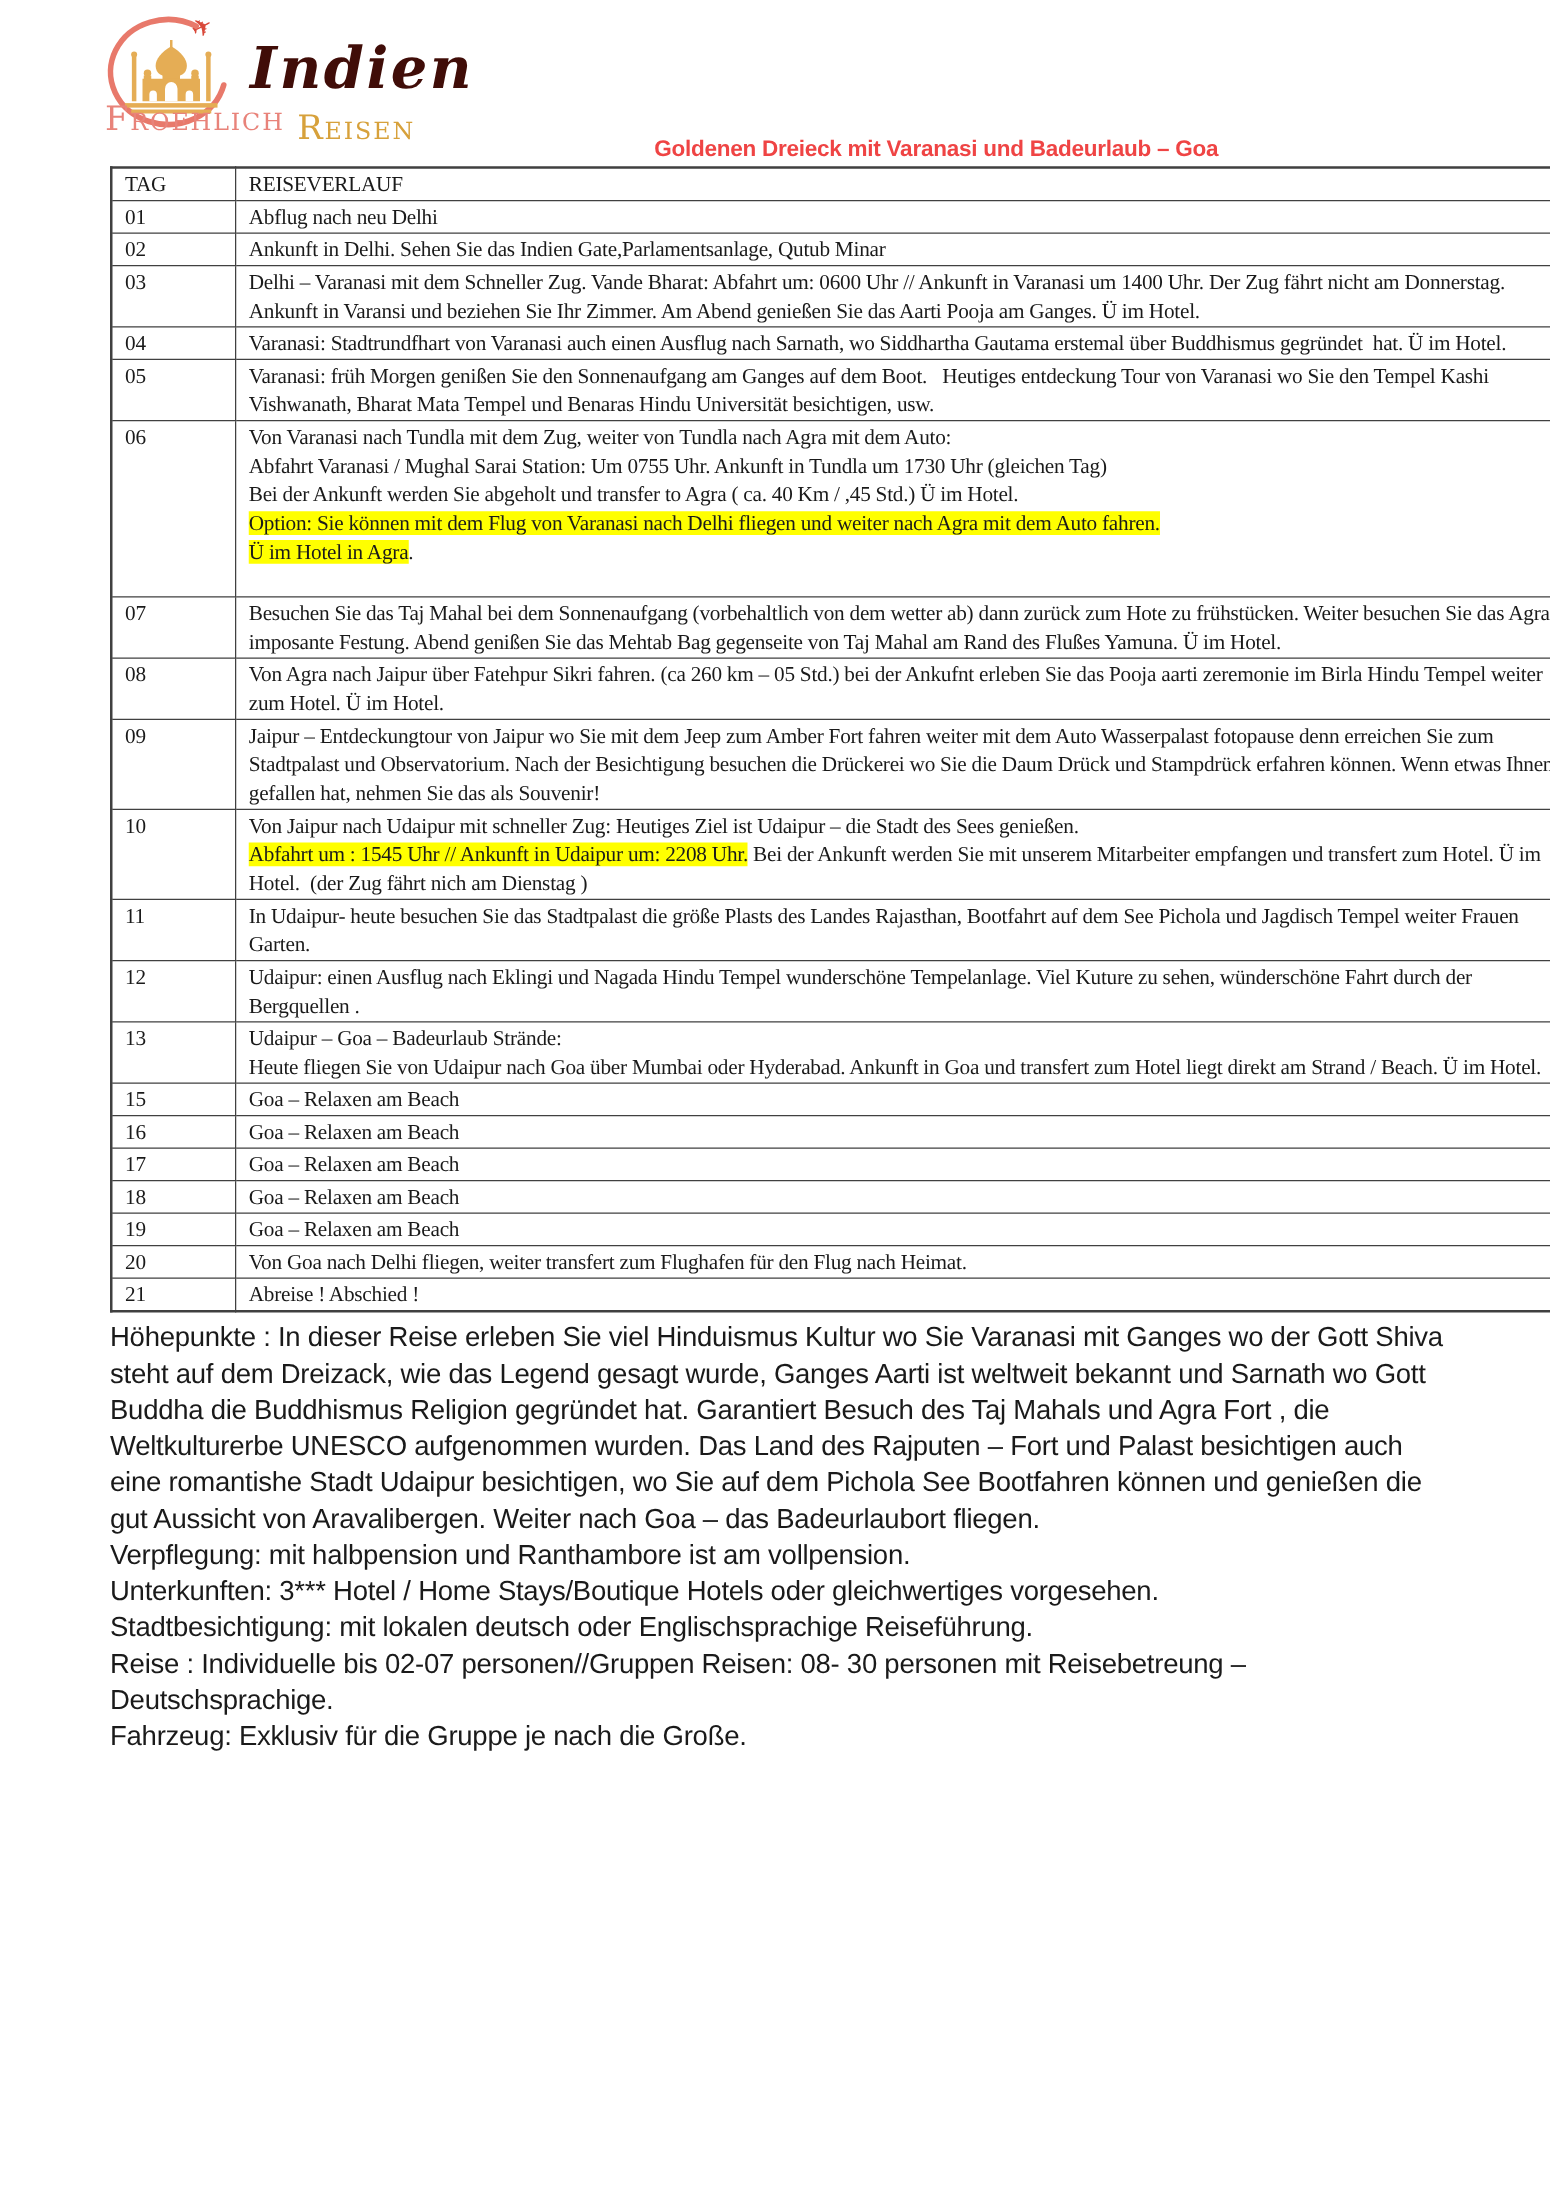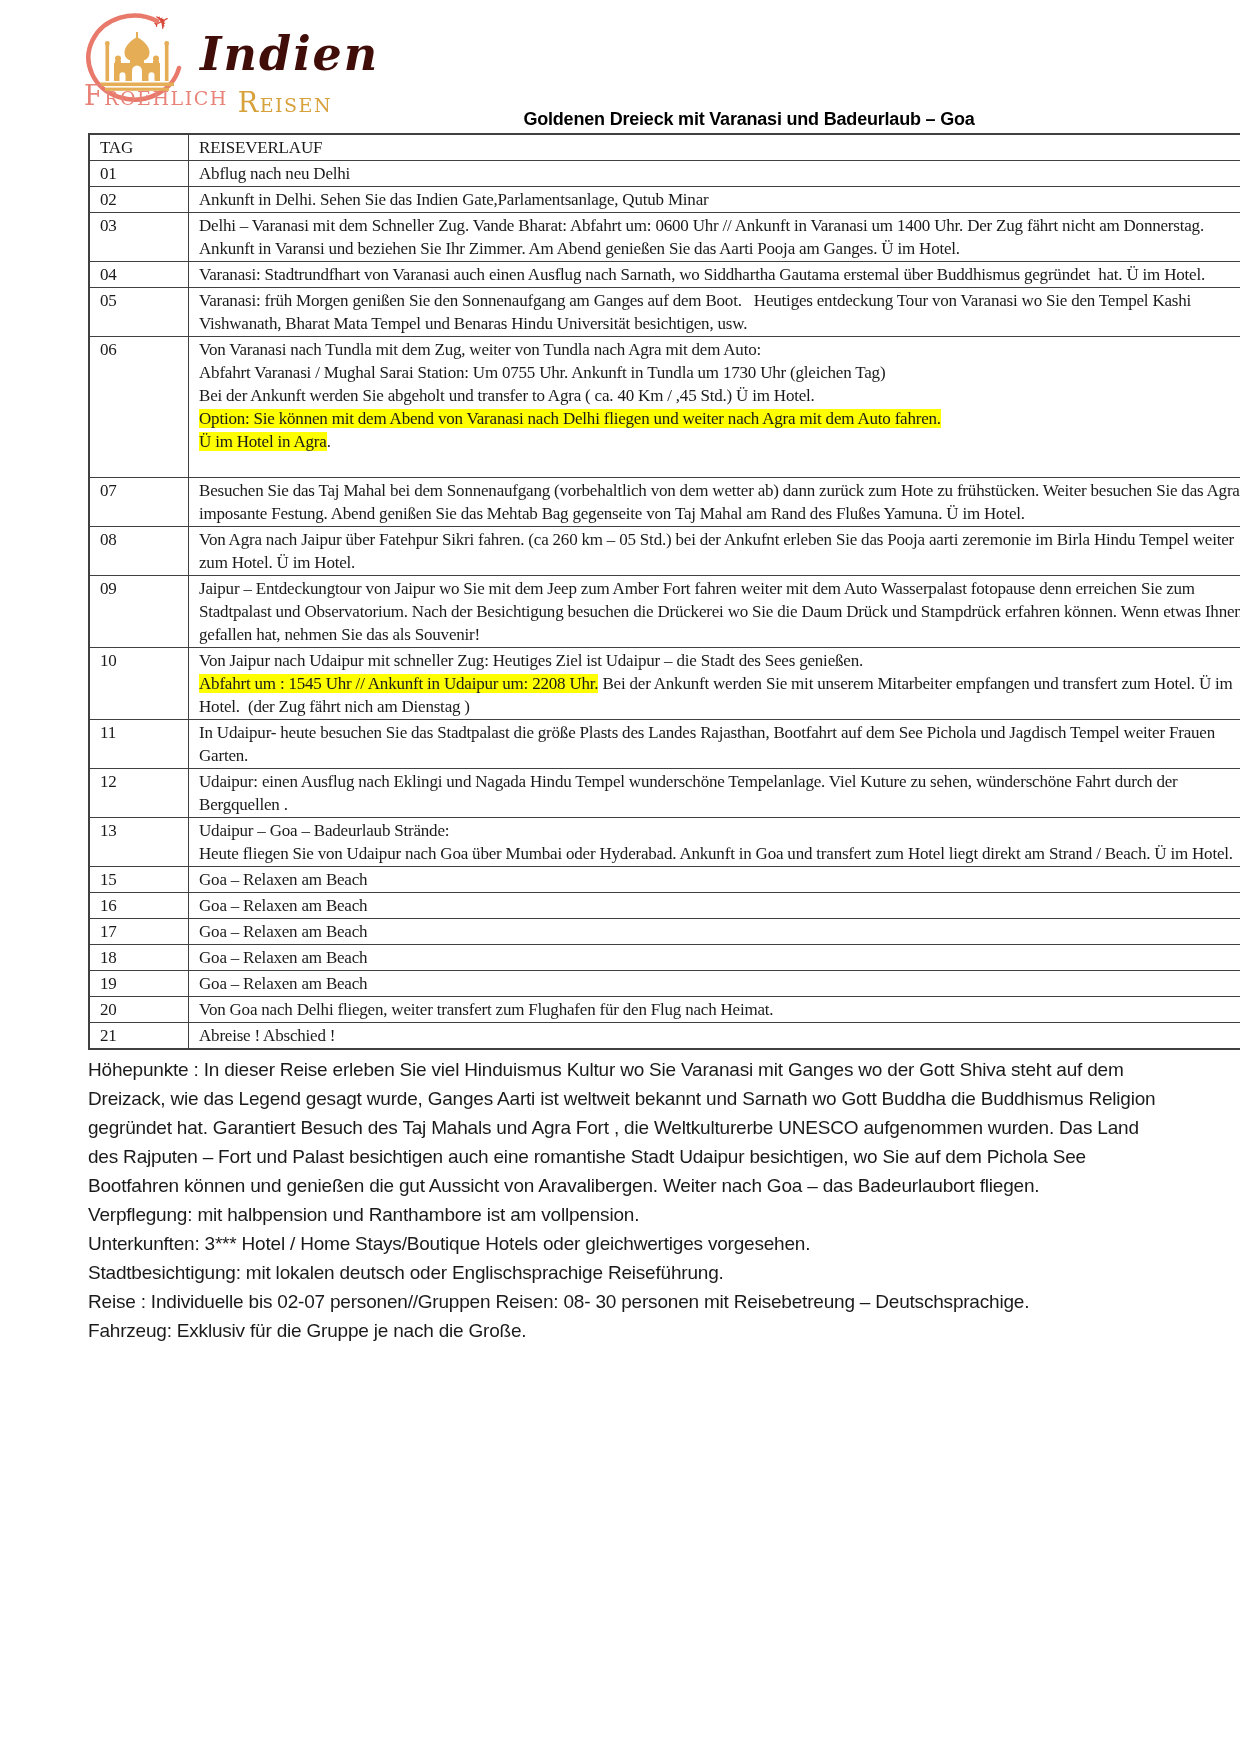--- a/index.html
+++ b/index.html
@@ -21,21 +21,21 @@
   }
   .brand-sub { position:absolute; left:0px; top:72px; font-family:"DejaVu Serif", serif; white-space:nowrap; }
   .brand-sub .sub { display:inline-block; font-size:19px; letter-spacing:1.5px; }
   .brand-sub .sub::first-letter { font-size:27px; }
   .sub1 { color:#e8837a; }
   .sub2 { color:#d7a13b; margin-left:10px; position:relative; top:7px; }
 
   .doc-title {
     position:absolute; left:0; bottom:3px; width:100%; box-sizing:border-box;
     padding-left:258px; margin:0; text-align:center;
-    font-size:18px; font-weight:bold; color:#000000; letter-spacing:-0.2px;
+    font-size:18px; font-weight:bold; color:#ef4444; letter-spacing:-0.2px;
   }
 
   
   table.itinerary {
     border-collapse:collapse; table-layout:fixed;
     margin-left:88px; width:1178px;
     border:2px solid #404040;
     font-family:Liberation Serif, serif;
   }
   table.itinerary th, table.itinerary td {
@@ -45,21 +45,21 @@
     padding:1px 10px 1px 10px; letter-spacing:-0.2px;
   }
   .day-col { width:78px; }
   .day-cell, th.day-col { padding-left:13px; }
   .para { white-space:pre-wrap; }
   .hl { background:#ffff00; }
 
   
   .notes { margin:5px 74px 0 88px; }
   .note-line {
-    margin:0; font-size:19px; line-height:29px;
+    margin:0; font-size:22px; line-height:29px;
     letter-spacing:-0.2px; white-space:pre-wrap;
   }
 </style>
 </head>
 <body>
 
 <div class="page">
 
   <div class="header">
 
@@ -140,21 +140,21 @@
           <td class="desc-cell">
             <div class="para"><span>Varanasi: früh Morgen genißen Sie den Sonnenaufgang am Ganges auf dem Boot.   Heutiges entdeckung Tour von Varanasi wo Sie den Tempel Kashi Vishwanath, Bharat Mata Tempel und Benaras Hindu Universität besichtigen, usw.</span></div>
           </td>
         </tr>
         <tr>
           <td class="day-cell">06</td>
           <td class="desc-cell">
             <div class="para"><span>Von Varanasi nach Tundla mit dem Zug, weiter von Tundla nach Agra mit dem Auto:</span></div>
             <div class="para"><span>Abfahrt Varanasi / Mughal Sarai Station: Um 0755 Uhr. Ankunft in Tundla um 1730 Uhr (gleichen Tag)</span></div>
             <div class="para"><span>Bei der Ankunft werden Sie abgeholt und transfer to Agra ( ca. 40 Km / ,45 Std.) Ü im Hotel.</span></div>
-            <div class="para"><span class="hl">Option: Sie können mit dem Abend von Varanasi nach Delhi fliegen und weiter nach Agra mit dem Auto fahren.</span></div>
+            <div class="para"><span class="hl">Option: Sie können mit dem Flug von Varanasi nach Delhi fliegen und weiter nach Agra mit dem Auto fahren.</span></div>
             <div class="para"><span class="hl">Ü im Hotel in Agra</span><span>.</span></div>
             <div class="para">&nbsp;</div>
           </td>
         </tr>
         <tr>
           <td class="day-cell">07</td>
           <td class="desc-cell">
             <div class="para"><span>Besuchen Sie das Taj Mahal bei dem Sonnenaufgang (vorbehaltlich von dem wetter ab) dann zurück zum Hote zu frühstücken. Weiter besuchen Sie das Agra imposante Festung. Abend genißen Sie das Mehtab Bag gegenseite von Taj Mahal am Rand des Flußes Yamuna. Ü im Hotel.</span></div>
           </td>
         </tr>

